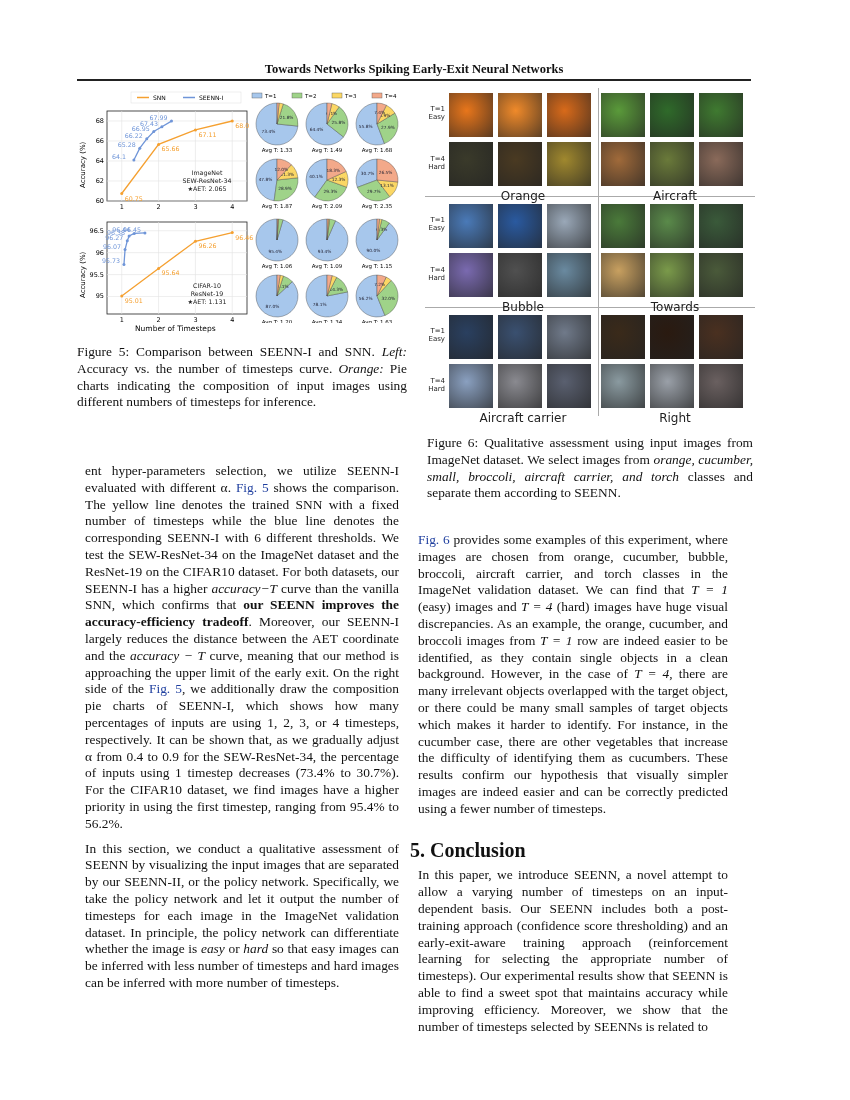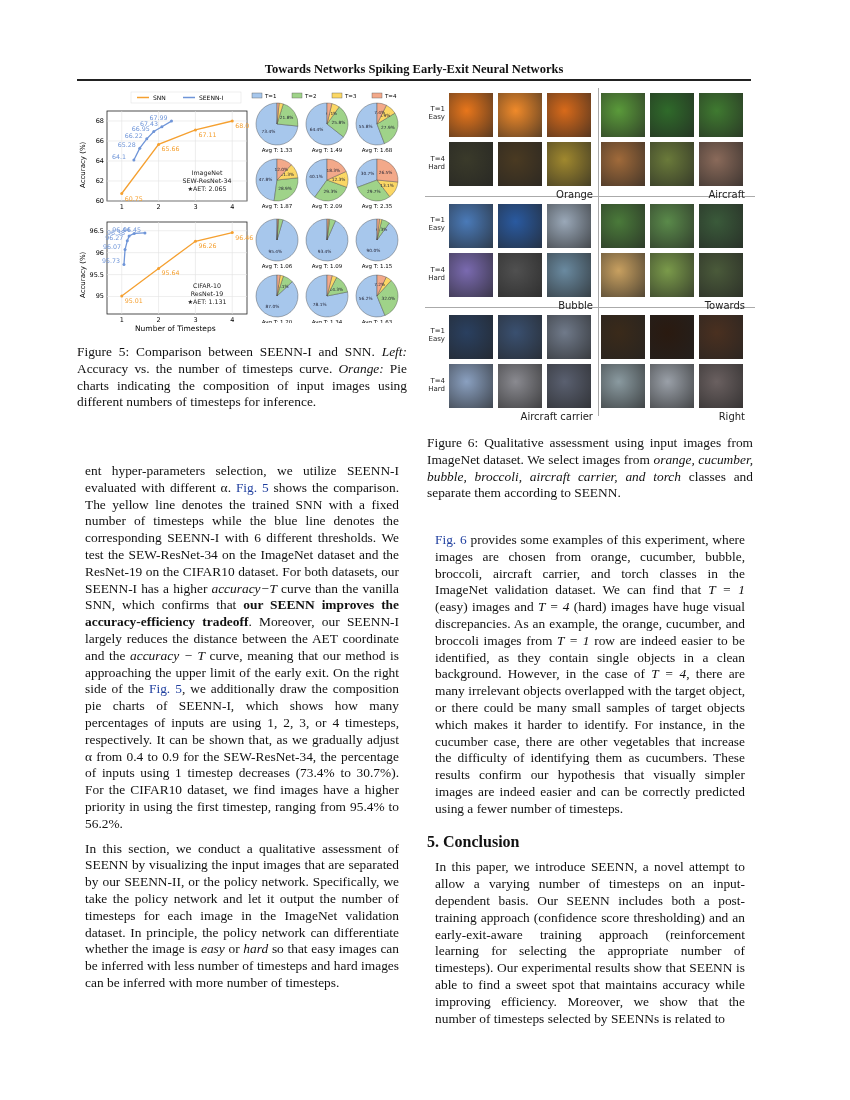--- a/index.html
+++ b/index.html
@@ -14,21 +14,21 @@
   .col .link { color: #1f3f9f; }
   .caption { font-size: 13.4px; line-height: 16.8px; text-align: justify; position: absolute; }
   .sec-h { font-weight: bold; }
 
   .chart-box { position: absolute; }
   svg text { font-family: "DejaVu Sans", sans-serif; }
 
   .imggrid { position: absolute; left: 425px; top: 88px; width: 330px; height: 330px; }
   .tile { position: absolute; width: 44px; height: 44px; }
   .rowlbl { position: absolute; font-family: "DejaVu Sans", sans-serif; font-size: 7px; text-align: right; width: 24px; line-height: 8px; color:#222; }
-  .clslbl { position: absolute; font-family: "DejaVu Sans", sans-serif; font-size: 10px; text-align: right; width: 140px; color:#222; }
+  .clslbl { position: absolute; font-family: "DejaVu Sans", sans-serif; font-size: 12px; text-align: center; width: 140px; color:#222; }
 </style>
 </head>
 <body>
 
 <div class="running-head">Towards Networks Spiking Early-Exit Neural Networks</div>
 <div class="head-rule"></div>
 
 <div class="chart-box" style="left:75px; top:88px; width:180px; height:250px;">
   <svg width="180" height="250">
 
@@ -306,25 +306,25 @@
     <div class="tile" style="left: 176px; top: 227px; background: radial-gradient(circle at 40% 40%, rgb(58, 42, 26), rgb(34, 34, 34) 140%);"></div>
     <div class="tile" style="left: 225px; top: 227px; background: radial-gradient(circle at 40% 40%, rgb(42, 26, 16), rgb(34, 34, 34) 140%);"></div>
     <div class="tile" style="left: 274px; top: 227px; background: radial-gradient(circle at 40% 40%, rgb(74, 48, 32), rgb(34, 34, 34) 140%);"></div>
     <div class="tile" style="left: 176px; top: 276px; background: radial-gradient(circle at 40% 40%, rgb(138, 154, 160), rgb(34, 34, 34) 140%);"></div>
     <div class="tile" style="left: 225px; top: 276px; background: radial-gradient(circle at 40% 40%, rgb(154, 160, 168), rgb(34, 34, 34) 140%);"></div>
     <div class="tile" style="left: 274px; top: 276px; background: radial-gradient(circle at 40% 40%, rgb(106, 96, 96), rgb(34, 34, 34) 140%);"></div>
     <div class="clslbl" style="left: 180px; top: 323px;">Right</div>
   </div>
 
 <div class="caption" style="left:427px; top:435px; width:326px;">
-  <span>Figure 6: Qualitative assessment using input images from ImageNet dataset. We select images from </span><i>orange, cucumber, bubble, broccoli, aircraft carrier, and torch</i><span> classes and separate them according to SEENN.</span>
+  <span>Figure 6: Qualitative assessment using input images from ImageNet dataset. We select images from </span><i>orange, cucumber, small, broccoli, aircraft carrier, and torch</i><span> classes and separate them according to SEENN.</span>
 </div>
 
 <div class="col" style="left:77px; top:455px;">
   <p><span>ent hyper-parameters selection, we utilize SEENN-I evaluated with different α. </span><span class="link">Fig. 5</span><span> shows the comparison. The yellow line denotes the trained SNN with a fixed number of timesteps while the blue line denotes the corresponding SEENN-I with 6 different thresholds. We test the SEW-ResNet-34 on the ImageNet dataset and the ResNet-19 on the CIFAR10 dataset. For both datasets, our SEENN-I has a higher </span><i>accuracy−T</i><span> curve than the vanilla SNN, which confirms that </span><b>our SEENN improves the accuracy-efficiency tradeoff</b><span>. Moreover, our SEENN-I largely reduces the distance between the AET coordinate and the </span><i>accuracy − T</i><span> curve, meaning that our method is approaching the upper limit of the early exit. On the right side of the </span><span class="link">Fig. 5</span><span>, we additionally draw the composition pie charts of SEENN-I, which shows how many percentages of inputs are using 1, 2, 3, or 4 timesteps, respectively. It can be shown that, as we gradually adjust α from 0.4 to 0.9 for the SEW-ResNet-34, the percentage of inputs using 1 timestep decreases (73.4% to 30.7%). For the CIFAR10 dataset, we find images have a higher priority in using the first timestep, ranging from 95.4% to 56.2%.</span></p>
   <p><span>In this section, we conduct a qualitative assessment of SEENN by visualizing the input images that are separated by our SEENN-II, or the policy network. Specifically, we take the policy network and let it output the number of timesteps for each image in the ImageNet validation dataset. In principle, the policy network can differentiate whether the image is </span><i>easy</i><span> or </span><i>hard</i><span> so that easy images can be inferred with less number of timesteps and hard images can be inferred with more number of timesteps.</span></p>
 </div>
 
-<div class="col" style="left:427px; top:524px; width:326px;">
+<div class="col" style="left:410px; top:524px; width:326px;">
   <p><span class="link">Fig. 6</span><span> provides some examples of this experiment, where images are chosen from orange, cucumber, bubble, broccoli, aircraft carrier, and torch classes in the ImageNet validation dataset. We can find that </span><i>T = 1</i><span> (easy) images and </span><i>T = 4</i><span> (hard) images have huge visual discrepancies. As an example, the orange, cucumber, and broccoli images from </span><i>T = 1</i><span> row are indeed easier to be identified, as they contain single objects in a clean background. However, in the case of </span><i>T = 4</i><span>, there are many irrelevant objects overlapped with the target object, or there could be many small samples of target objects which makes it harder to identify. For instance, in the cucumber case, there are other vegetables that increase the difficulty of identifying them as cucumbers. These results confirm our hypothesis that visually simpler images are indeed easier and can be correctly predicted using a fewer number of timesteps.</span></p>
-  <div class="sec-h" style="font-size:16px; margin-top:16px; margin-bottom:9px;">5. Conclusion</div>
+  <div class="sec-h" style="font-size:20px; margin-top:24px; margin-bottom:9px;">5. Conclusion</div>
   <p>In this paper, we introduce SEENN, a novel attempt to allow a varying number of timesteps on an input-dependent basis. Our SEENN includes both a post-training approach (confidence score thresholding) and an early-exit-aware training approach (reinforcement learning for selecting the appropriate number of timesteps). Our experimental results show that SEENN is able to find a sweet spot that maintains accuracy while improving efficiency. Moreover, we show that the number of timesteps selected by SEENNs is related to</p>
 </div>
 
 </body></html>

